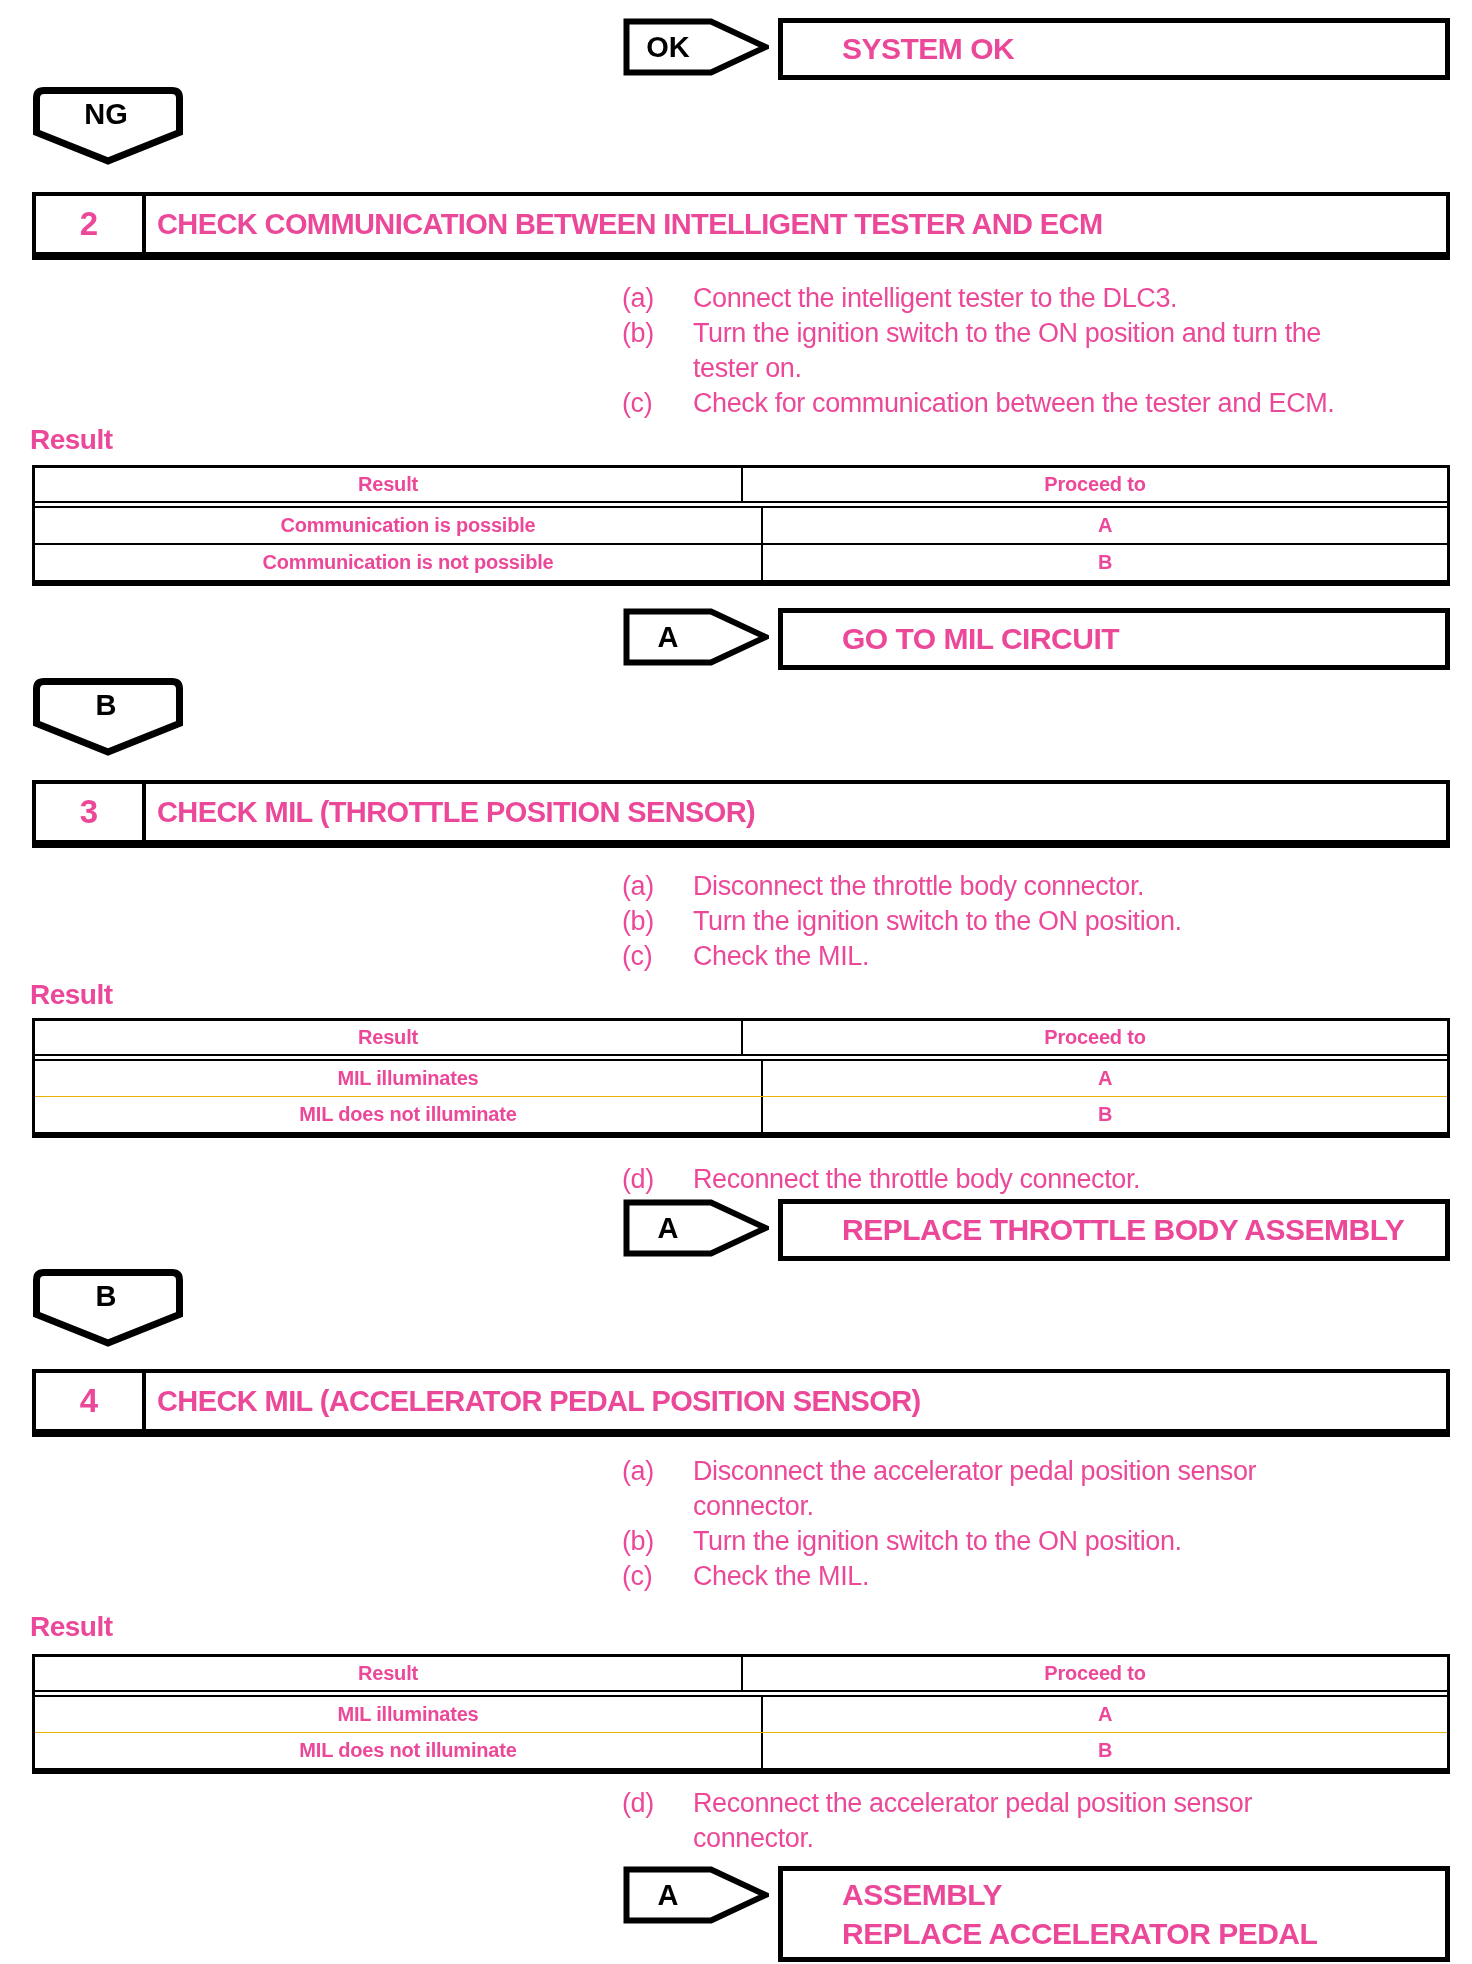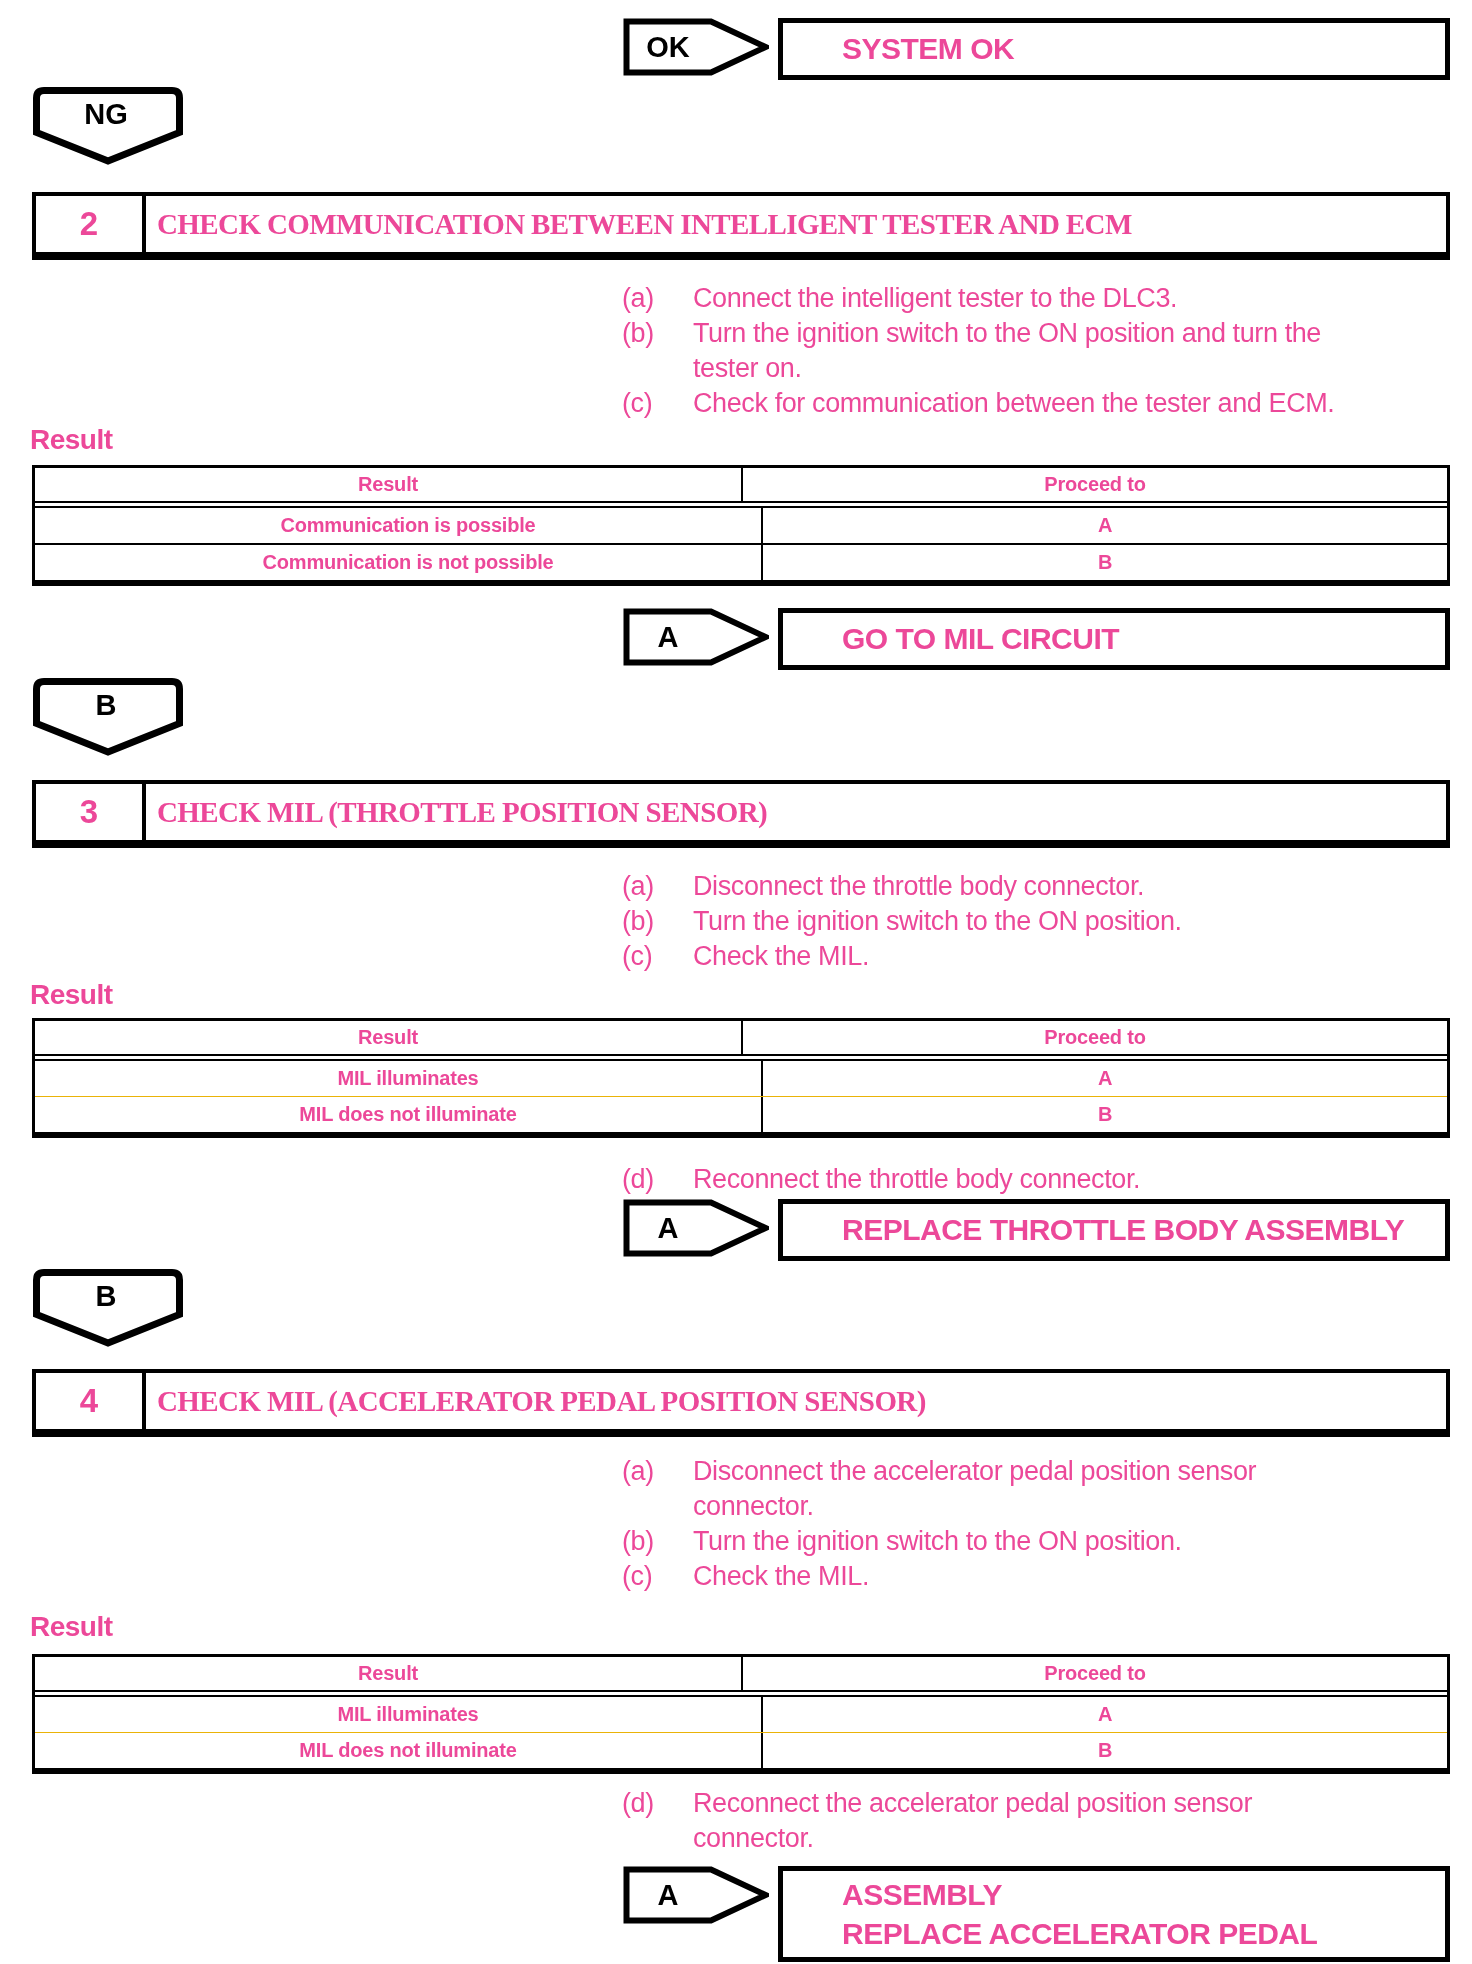--- a/index.html
+++ b/index.html
@@ -29,21 +29,21 @@
   .step-header{
     display:flex;margin-left:32px;width:1418px;height:68px;box-sizing:border-box;
     border:4px solid #000;border-bottom:8px solid #000;background:#fff;
   }
   .step-num{
     flex:0 0 106px;border-right:4px solid #000;display:flex;align-items:center;
     justify-content:center;font-weight:bold;font-size:33px;
   }
   .step-title{
     flex:1;display:flex;align-items:center;padding-left:11px;font-weight:bold;
-    font-size:29px;letter-spacing:-0.6px;white-space:nowrap;font-family:Liberation Serif, serif;
+    font-size:29px;letter-spacing:-0.6px;white-space:nowrap;
   }
   
   .instr{margin-left:622px;font-size:27px;letter-spacing:-0.4px;line-height:35px;}
   .i-line{display:flex;}
   .i-lab{flex:0 0 71px;}
   .i-txt{white-space:nowrap;}
   
   .result-label{margin-left:30px;font-weight:bold;font-size:28px;line-height:34px;letter-spacing:-0.5px;}
   
   .res-table{

